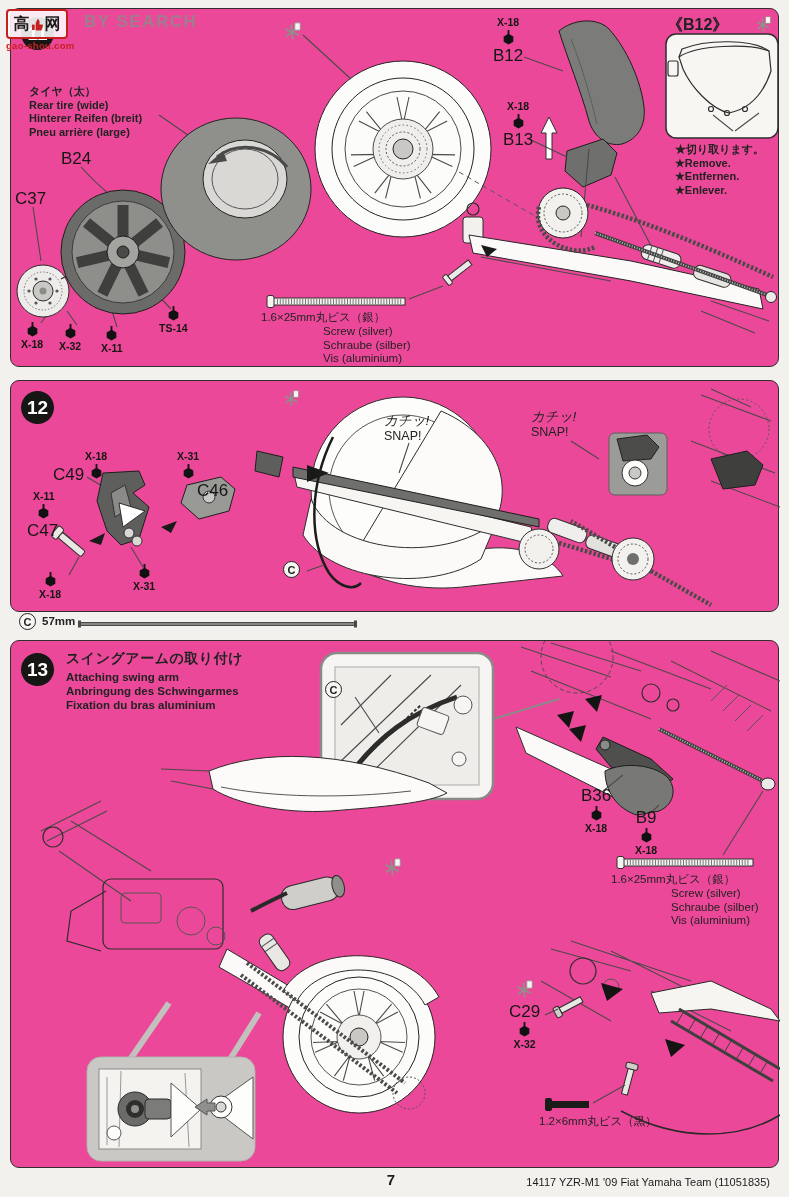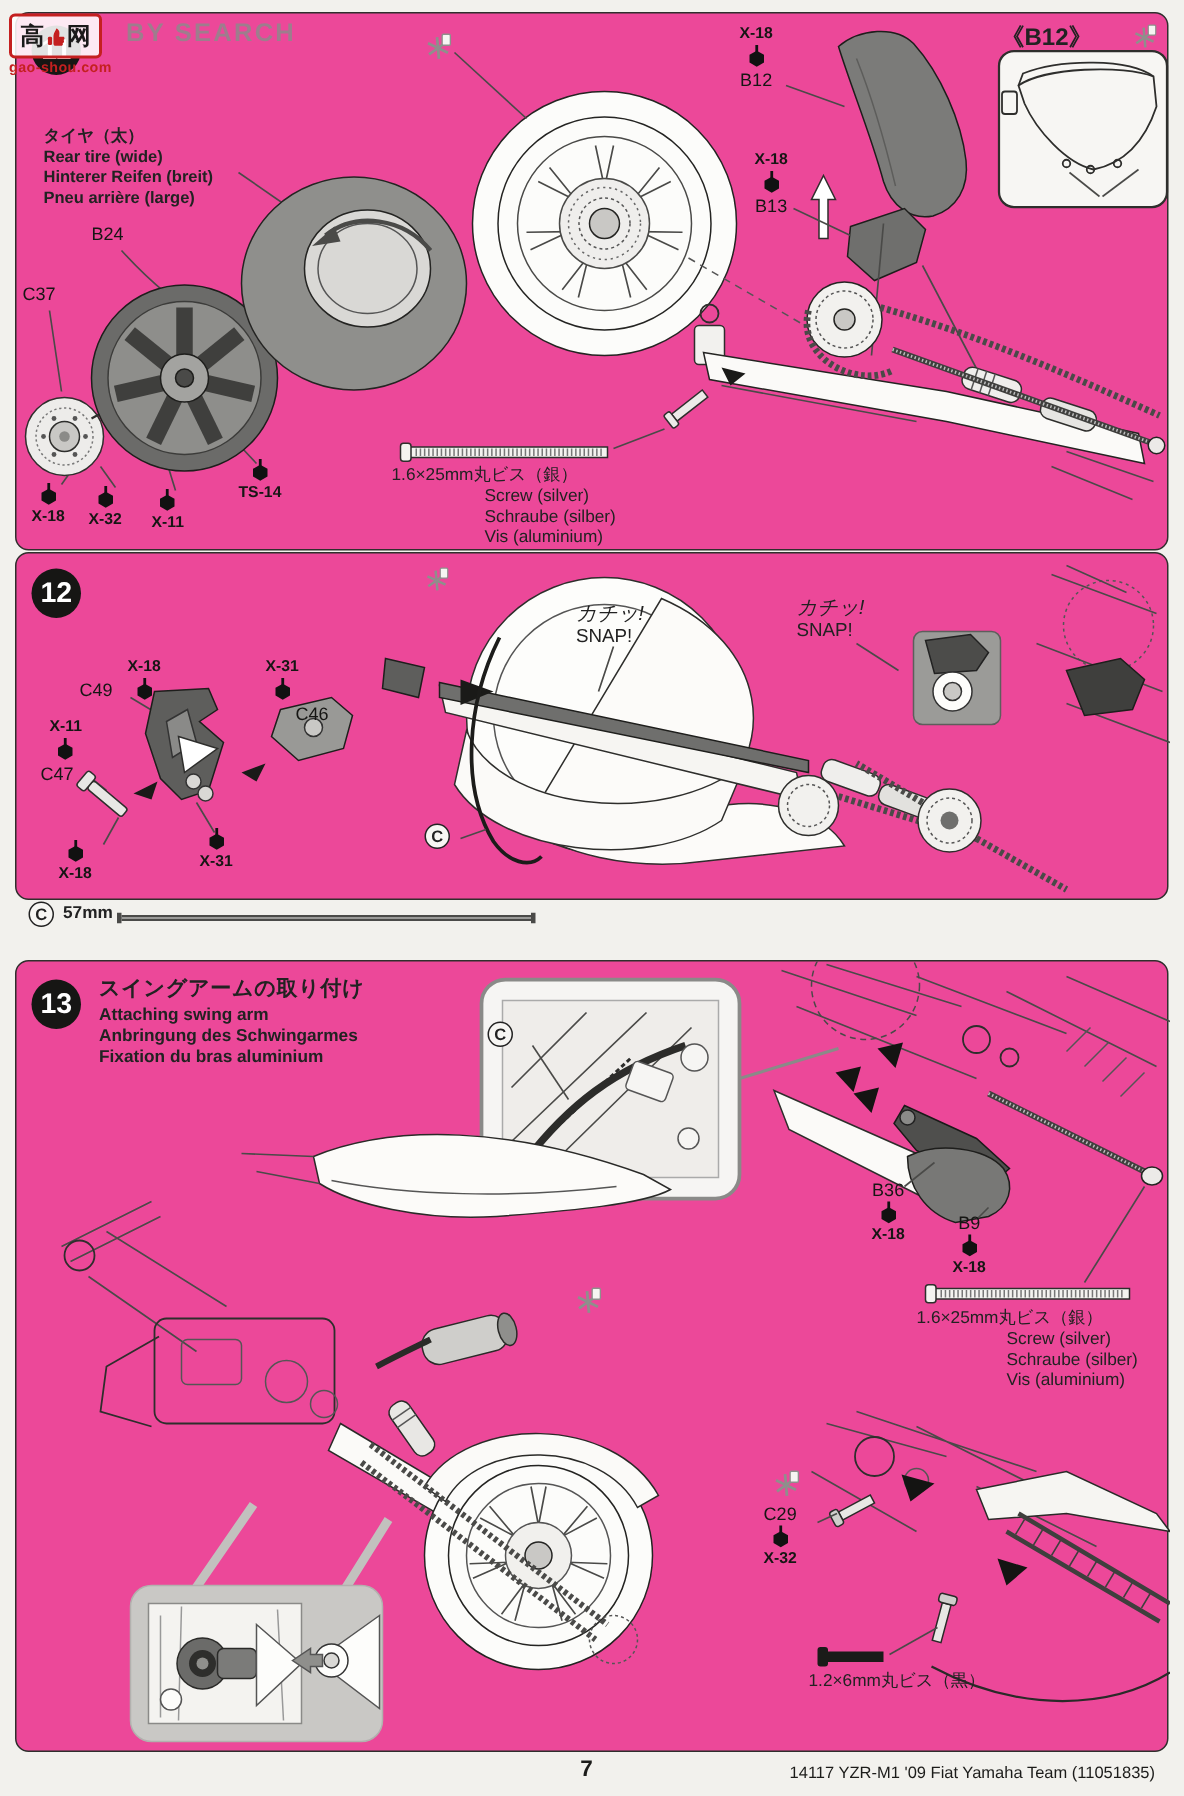--- a/index.html
+++ b/index.html
@@ -1,32 +1,32 @@
 <!DOCTYPE html>
 <html><head>
 <meta charset="utf-8">
 <style>
   *{margin:0;padding:0;box-sizing:border-box}
   html,body{width:789px;height:1197px}
   body{background:#f2f1ed;font-family:"Liberation Sans",sans-serif;color:#222;position:relative;overflow:hidden}
   .page{position:absolute;inset:0}
   .panel{position:absolute;border:1.7px solid #2f2f2d;border-radius:9px;background:#ec4899}
   .p11{left:10px;top:8px;width:769px;height:359px}
-  .p12{left:10px;top:368px;width:769px;height:232px}
+  .p12{left:10px;top:380px;width:769px;height:232px}
   .p13{left:10px;top:640px;width:769px;height:528px}
   .art{position:absolute;left:0;top:0}
   .ldr{stroke:#4a4a48;stroke-width:1.1;fill:none}
   .ln{stroke:#2e2e2c;stroke-width:1.2;fill:none}
   .chain{stroke:#4a4a48;stroke-width:4.5;stroke-dasharray:2.5 2;fill:none}
   .badge{position:absolute;width:33px;height:33px;border-radius:50%;background:#161614;color:#fff;font-weight:bold;font-size:19px;display:flex;align-items:center;justify-content:center;z-index:3}
   .titles{position:absolute;font-weight:bold;z-index:2}
   .t-ja{font-size:14px;margin-bottom:2px;letter-spacing:.5px}
   .t-l{font-size:11.5px;line-height:14px}
   .lbl{position:absolute;white-space:nowrap;z-index:2}
-  .part{font-size:12px;color:#161614}
+  .part{font-size:17px;color:#161614}
   .fid{font-size:10.5px;font-weight:bold;color:#161614}
   .fstack{position:absolute;display:flex;flex-direction:column;align-items:center;gap:1px;line-height:1;z-index:2}
   .note{font-size:11px;line-height:13.5px;font-weight:bold}
   .screwtxt{font-size:11.5px;line-height:13.5px}
   .snapblock{position:absolute;z-index:2;line-height:1.2}
   .snap-ja{font-size:13.5px;font-weight:normal;font-style:italic;display:block}
   .snap-en{font-size:12.5px;font-weight:normal;display:block}
   .ccircle{position:absolute;width:17px;height:17px;border:1.7px solid #222;border-radius:50%;display:flex;align-items:center;justify-content:center;font-size:11px;font-weight:bold;background:#f7f6f3;z-index:2}
   .inset-title{font-size:16px;font-weight:bold;z-index:2}
   .footer-page{position:absolute;left:378px;top:1171px;width:26px;text-align:center;font-size:15px;font-weight:bold;color:#1c1c1a}
@@ -226,20 +226,26 @@
     <div class="fstack" style="left:492px;top:92px">
       <span class="fid">X-18</span>
       <svg width="13" height="17" viewBox="0 0 14 18">
           <path d="M7 1 L7 6" stroke="#111" stroke-width="2"></path>
           <polygon points="7,5 12.2,8 12.2,13.5 7,16.5 1.8,13.5 1.8,8" fill="#111"></polygon>
         </svg>
       <span class="part">B13</span>
     </div>
 
     <span class="lbl inset-title" style="left:656px;top:6px">《B12》</span>
+    <div class="lbl note" style="left:664px;top:134px">
+      <div>★切り取ります。</div>
+      <div>★Remove.</div>
+      <div>★Entfernen.</div>
+      <div>★Enlever.</div>
+    </div>
 
     <span class="lbl screwtxt" style="left:250px;top:302px">1.6×25mm丸ビス（銀）</span>
     <div class="lbl screwtxt" style="left:312px;top:316px">
       <div>Screw (silver)</div>
       <div>Schraube (silber)</div>
       <div>Vis (aluminium)</div>
     </div>
 
     <svg class="lbl" style="left:270px;top:12px" width="22" height="22" viewBox="0 0 24 24">
       <g stroke="#8f8f8c" stroke-width="2">

